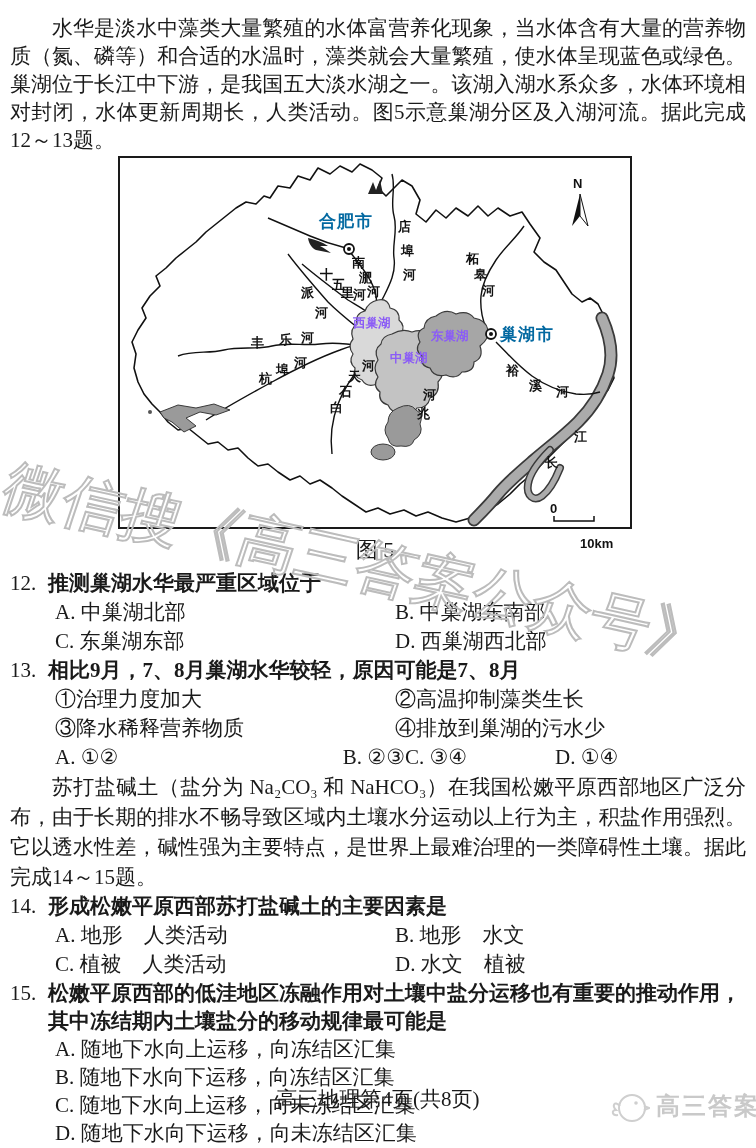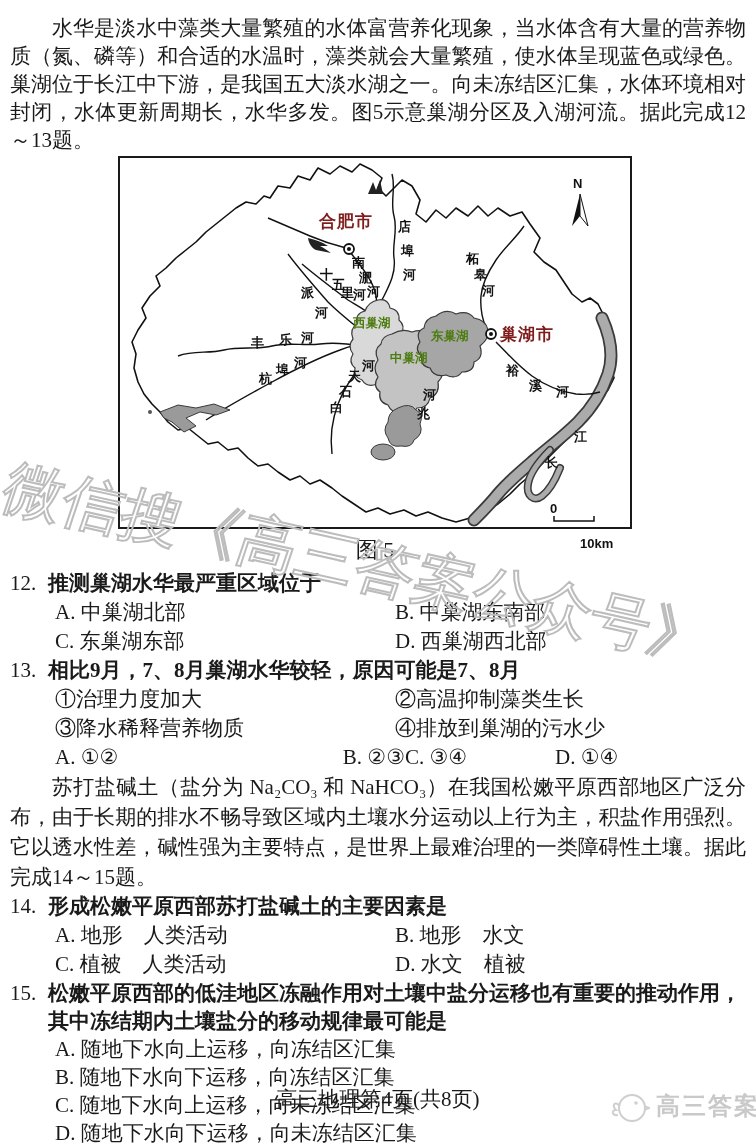--- a/index.html
+++ b/index.html
@@ -17,25 +17,25 @@
     position:relative;width:510px;height:369px;
     border:2px solid #1a1a1a;margin:2px 0 0 108px;background:#fff;
   }
   .map-svg{position:absolute;left:0;top:0;width:510px;height:369px;}
   .ml{
     position:absolute;font-family:"Liberation Sans","DejaVu Sans",sans-serif;
     font-size:13px;font-weight:bold;line-height:14px;color:#111;white-space:nowrap;
   }
   .lake-label{
     position:absolute;font-family:"Liberation Sans","DejaVu Sans",sans-serif;
-    font-size:12.5px;font-weight:bold;color:#4d7c0f;white-space:nowrap;
+    font-size:12.5px;font-weight:bold;color:#8b5cf6;white-space:nowrap;
   }
   .city-label{
     position:absolute;font-family:Liberation Sans, sans-serif;
-    font-size:17px;font-weight:bold;color:#7f1d1d;white-space:nowrap;letter-spacing:1px;
+    font-size:17px;font-weight:bold;color:#0369a1;white-space:nowrap;letter-spacing:1px;
   }
   .map-small{
     position:absolute;font-family:"Liberation Sans","DejaVu Sans",sans-serif;
     font-size:13px;font-weight:bold;color:#111;white-space:nowrap;
   }
   .fig-caption{width:514px;margin:6px 0 4px 108px;text-align:center;font-size:22px;}
 
   
   .q-stem{display:flex;line-height:29px;}
   .qnum{width:38px;flex:none;}
@@ -62,21 +62,21 @@
     position:absolute;left:606px;top:1086px;display:flex;align-items:center;gap:6px;
     color:#c9c9c9;font-family:"Liberation Sans","DejaVu Sans",sans-serif;
     font-size:24px;font-weight:bold;letter-spacing:2px;white-space:nowrap;
   }
 </style>
 </head>
 <body>
 
 <div class="content">
 
-  <p class="intro">水华是淡水中藻类大量繁殖的水体富营养化现象，当水体含有大量的营养物质（氮、磷等）和合适的水温时，藻类就会大量繁殖，使水体呈现蓝色或绿色。巢湖位于长江中下游，是我国五大淡水湖之一。向未冻结区汇集，水体环境相对封闭，水体更新周期长，水华多发。图5示意巢湖分区及入湖河流。据此完成12～13题。</p>
+  <p class="intro">水华是淡水中藻类大量繁殖的水体富营养化现象，当水体含有大量的营养物质（氮、磷等）和合适的水温时，藻类就会大量繁殖，使水体呈现蓝色或绿色。巢湖位于长江中下游，是我国五大淡水湖之一。该湖入湖水系众多，水体环境相对封闭，水体更新周期长，人类活动。图5示意巢湖分区及入湖河流。据此完成12～13题。</p>
 
   <div class="map-wrap">
     <svg class="map-svg" viewBox="0 0 510 369">
 
       <path fill="none" stroke="#111" stroke-width="1.6" stroke-linejoin="round" d="M150,40 L158,28 L170,30 L178,18 L190,22 L198,10 L210,16 L220,8 L232,14 L240,6 L252,12 L262,20 L258,30 L266,38 L274,30 L282,22 L292,28 L300,42 L296,56 L306,64 L316,52 L326,60 L336,50 L348,58 L358,48 L368,58 L378,50 L390,58 L402,54 L410,66 L420,80 L414,94 L424,104 L436,112 L444,124 L452,136 L462,144 L470,140 L478,146 L484,158 L482,170 L490,178 L494,192 L490,206 L494,220 L488,232 L478,244 L470,256 L458,268 L448,280 L436,292 L424,304 L412,316 L400,326 L390,336 L378,346 L364,354 L350,360 L336,364 L322,360 L308,354 L296,358 L284,352 L270,356 L258,350 L246,354 L234,346 L222,338 L212,330 L200,322 L190,326 L180,318 L170,322 L158,314 L148,306 L138,308 L128,300 L118,290 L108,292 L98,284 L88,286 L78,278 L68,270 L58,272 L48,264 L40,254 L32,246 L24,236 L18,224 L14,210 L16,196 L12,184 L18,172 L26,160 L22,150 L30,138 L40,128 L36,118 L46,110 L56,100 L66,92 L76,84 L86,74 L96,66 L106,58 L116,50 L126,44 L136,46 L144,38 Z"></path>
 
       <path fill="none" stroke="#3a3a3a" stroke-width="13" stroke-linecap="round" d="M482,160 C490,178 494,198 488,216 C482,234 472,250 458,264 C444,278 428,290 414,302 C400,314 388,324 378,336 C370,346 362,354 354,362"></path>
       <path fill="none" stroke="#ababab" stroke-width="9.5" stroke-linecap="round" d="M482,160 C490,178 494,198 488,216 C482,234 472,250 458,264 C444,278 428,290 414,302 C400,314 388,324 378,336 C370,346 362,354 354,362"></path>
       <path fill="none" stroke="#3a3a3a" stroke-width="8" stroke-linecap="round" d="M430,292 C420,302 410,314 408,326 C406,338 414,344 422,338 C430,332 436,320 440,310"></path>
       <path fill="none" stroke="#ababab" stroke-width="5" stroke-linecap="round" d="M430,292 C420,302 410,314 408,326 C406,338 414,344 422,338 C430,332 436,320 440,310"></path>

